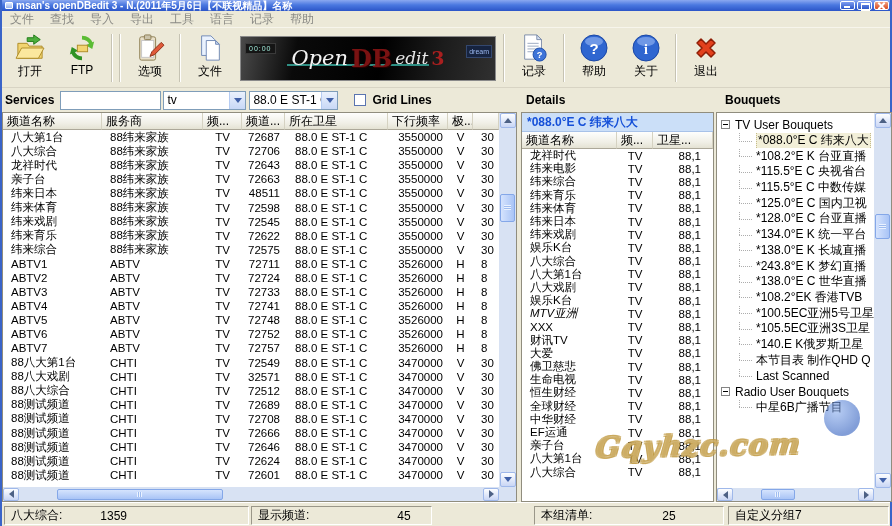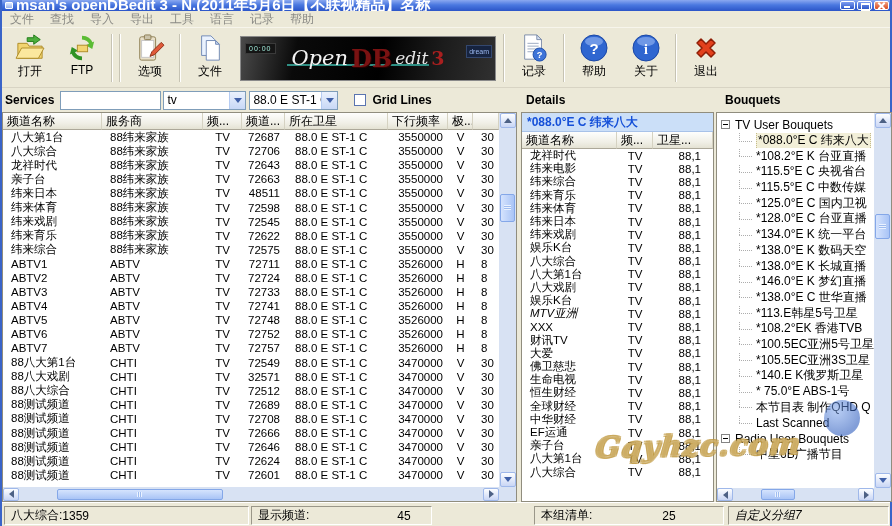--- a/index.html
+++ b/index.html
@@ -4,21 +4,21 @@
 <style>
 * { margin:0; padding:0; box-sizing:border-box; }
 html,body { width:892px; height:526px; overflow:hidden; }
 body { font-family:"Liberation Sans","DejaVu Sans",sans-serif; font-size:12px; background:#ECE9D8; }
 .window { position:relative; width:892px; height:526px; background:#ECE9D8;
   border-left:2px solid #3A64C8; border-right:2px solid #3A64C8; border-bottom:2px solid #3A64C8; }
 
 
 .titlebar { height:11px; background:linear-gradient(180deg,#8AA8F0 0%,#4A78E0 45%,#2B55C8 100%);
   display:flex; align-items:center; gap:3px; padding-left:3px; color:#fff;
-  font-size:15px; font-weight:bold; overflow:hidden; white-space:nowrap; }
+  font-size:10px; font-weight:bold; overflow:hidden; white-space:nowrap; }
 .app-icon { width:8px; height:7px; background:linear-gradient(#dfe9ff,#9ab4ee); border:1px solid #fff; border-radius:1px; flex:0 0 auto; }
 .win-controls { margin-left:auto; display:flex; gap:2px; padding-right:1px; flex:0 0 auto; }
 .win-btn { width:15px; height:9px; border:1px solid #fff; border-radius:2px; position:relative; }
 .win-btn.min,.win-btn.max { background:linear-gradient(#7d9cf0,#2d57c8); }
 .win-btn.close { background:linear-gradient(#f0a080,#d84a20); }
 .win-btn.min::after { content:""; position:absolute; left:3px; bottom:1px; width:6px; height:2px; background:#fff; }
 .win-btn.max::after { content:""; position:absolute; left:3px; top:1px; width:7px; height:5px; border:1px solid #fff; border-top-width:2px; }
 .win-btn.close::before,.win-btn.close::after { content:""; position:absolute; left:2px; top:3px; width:9px; height:2px; background:#fff; }
 .win-btn.close::before { transform:rotate(45deg); }
 .win-btn.close::after { transform:rotate(-45deg); }
@@ -137,22 +137,22 @@
 .bq-bottom { display:flex; flex:0 0 auto; height:13px; }
 .bq-bottom .sb-corner { height:13px; }
 
 
 .statusbar { height:24px; background:#ECE9D8; border-top:1px solid #fff; position:relative; }
 .sbox { position:absolute; top:3px; height:19px; border:1px solid; border-color:#9A9789 #FFF #FFF #9A9789;
   display:flex; align-items:center; padding:0 6px; white-space:nowrap; overflow:hidden; }
 #sb1 { left:2px;  width:245px; }
 #sb2 { left:249px; width:181px; }
 #sb3 { left:532px; width:190px; }
-#sb4 { left:726px; width:161px;font-style:italic; }
-.sval-total { }
+#sb4 { left:726px; width:161px; }
+.sval-total { margin-left:38px; }
 .sval-shown { margin-left:88px; }
 .sval-group { margin-left:70px; }
 
 
 .watermark { position:absolute; left:594px; top:428px; width:300px; z-index:40; pointer-events:none;
   font-family:"DejaVu Serif","Liberation Serif",serif; font-weight:bold; font-style:italic; font-size:29px;
   letter-spacing:1px; transform:skewX(-6deg) rotate(-1deg); color:rgba(240,230,205,0.28);
   text-shadow:-1px -1px 0 rgba(190,150,60,.65), 1px -1px 0 rgba(190,150,60,.65),
               -1px 1px 0 rgba(190,150,60,.65), 1px 1px 0 rgba(190,150,60,.65); }
 .wm-circle { position:absolute; left:822px; top:400px; width:36px; height:36px; border-radius:50%; z-index:39;
@@ -765,48 +765,39 @@
             <div class="tree-row tree-item">
               <span class="tree-label">*125.0°E C 国内卫视</span>
             </div>
             <div class="tree-row tree-item">
               <span class="tree-label">*128.0°E C 台亚直播</span>
             </div>
             <div class="tree-row tree-item">
               <span class="tree-label">*134.0°E K 统一平台</span>
             </div>
             <div class="tree-row tree-item">
-              <span class="tree-label">*138.0°E K 数码天空</span>
-            </div>
-            <div class="tree-row tree-item">
               <span class="tree-label">*138.0°E K 长城直播</span>
             </div>
             <div class="tree-row tree-item">
-              <span class="tree-label">*146.0°E K 梦幻直播</span>
+              <span class="tree-label">*243.8°E K 梦幻直播</span>
             </div>
             <div class="tree-row tree-item">
               <span class="tree-label">*138.0°E C 世华直播</span>
             </div>
             <div class="tree-row tree-item">
-              <span class="tree-label">*113.E韩星5号卫星</span>
-            </div>
-            <div class="tree-row tree-item">
               <span class="tree-label">*108.2°EK 香港TVB</span>
             </div>
             <div class="tree-row tree-item">
               <span class="tree-label">*100.5EC亚洲5号卫星</span>
             </div>
             <div class="tree-row tree-item">
               <span class="tree-label">*105.5EC亚洲3S卫星</span>
             </div>
             <div class="tree-row tree-item">
               <span class="tree-label">*140.E K俄罗斯卫星</span>
-            </div>
-            <div class="tree-row tree-item">
-              <span class="tree-label">* 75.0°E ABS-1号</span>
             </div>
             <div class="tree-row tree-item">
               <span class="tree-label">本节目表 制作QHD Q</span>
             </div>
             <div class="tree-row tree-item">
               <span class="tree-label">Last Scanned</span>
             </div>
             <div class="tree-row">
               <span class="expander"></span>
               <span class="tree-label">Radio User Bouquets</span>

